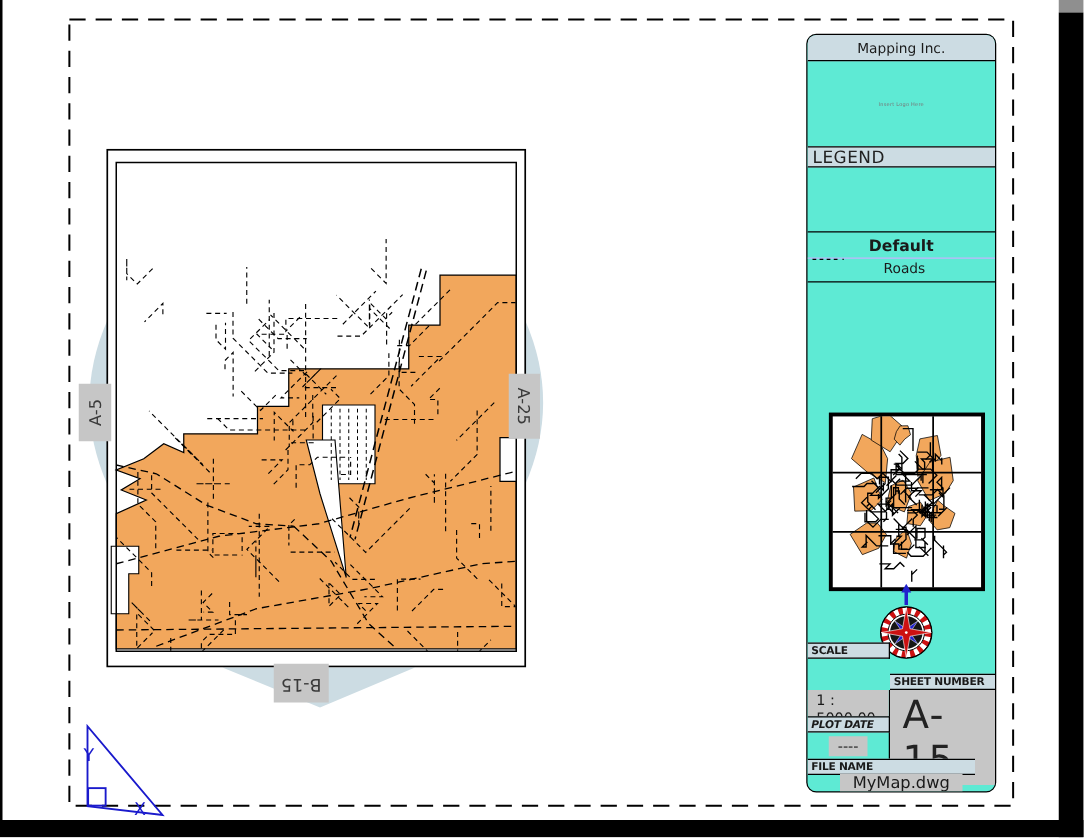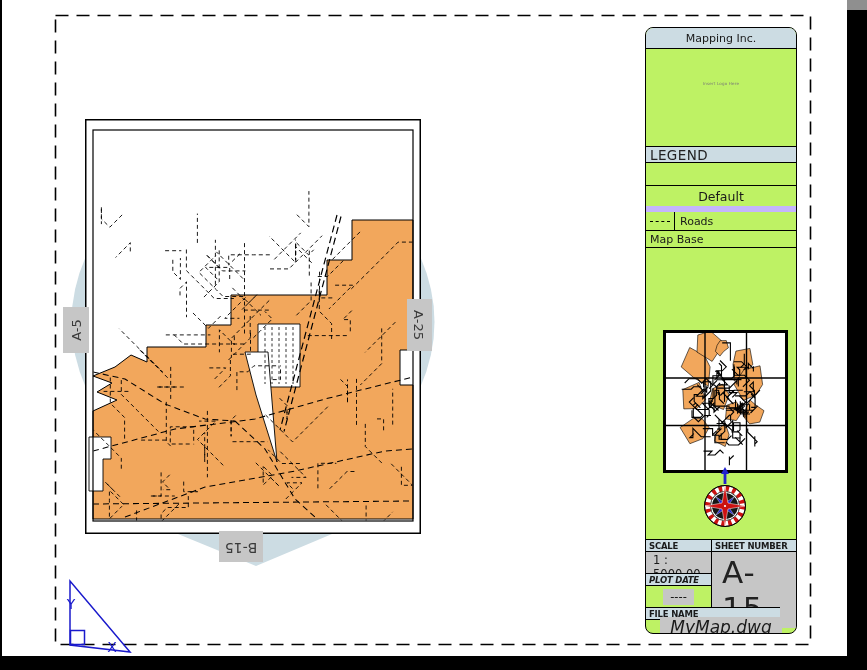--- a/index.html
+++ b/index.html
@@ -11,58 +11,58 @@
   #edge-left{left:0;top:0;width:2px;height:656px;background:#000;}
   #shadow-right{left:847px;top:10px;width:20px;height:660px;background:#000;}
   #shadow-cap{left:847px;top:0;width:20px;height:10px;background:#8f8f8f;}
   #shadow-bottom{left:0;top:656px;width:867px;height:14px;background:#000;}
   
   #under{left:0;top:0;z-index:0;}
   #map-canvas{left:85px;top:119px;z-index:1;}
   #over{left:0;top:0;z-index:2;pointer-events:none;}
   
   .tblock{left:645px;top:27px;width:152px;height:607px;border:1.6px solid #000;
-          border-radius:8px;background:#bef264;box-sizing:border-box;overflow:hidden;z-index:3;}
+          border-radius:8px;background:#5eead4;box-sizing:border-box;overflow:hidden;z-index:3;}
   .sec,.bar{position:absolute;left:0;right:0;box-sizing:border-box;}
   .company{top:0;height:21px;background:var(--hdr);border-bottom:1.4px solid #000;
            display:flex;align-items:center;justify-content:center;font-size:11px;}
   .logo{top:21px;height:68px;display:flex;align-items:center;justify-content:center;}
   .logo-txt{font-size:4px;color:#777;letter-spacing:0.2px;}
   .bar{height:17px;background:var(--hdr);border-top:1.3px solid #000;border-bottom:1.3px solid #000;
-       display:flex;align-items:center;padding-left:4px;font-size:13.5px;letter-spacing:0.4px;color:#222;margin-top:29px;}
+       display:flex;align-items:center;padding-left:4px;font-size:13.5px;letter-spacing:0.4px;color:#222;}
   .legend-bar{top:89px;}
   .keymap-bar{top:281px;}
   .ltable{position:absolute;top:157px;left:0;right:0;border-top:1.4px solid #000;border-bottom:1.4px solid #000;}
   .lrow{display:flex;align-items:center;font-size:11px;}
-  .lhead{height:20px;justify-content:center;font-weight:normal;font-size:12.5px;}
-  .lr{height:18px;border-top:6px solid #c4b5fd;}
+  .lhead{height:20px;justify-content:center;font-weight:bold;font-size:12.5px;}
+  .lr{height:18px;border-top:1px solid #c4b5fd;flex-direction:column;}
   .lbase{height:16px;border-top:1px solid #000;padding-left:4px;}
   .lswatch{width:28px;align-self:stretch;border-right:1px solid #000;display:flex;align-items:center;justify-content:center;}
   .dashline{width:20px;height:0;border-top:1.6px dashed #000;}
   .fillbox{width:19px;height:13px;background:var(--orange);border:1px solid #000;}
   .llab{padding-left:5px;}
   .keymap{position:absolute;left:17px;top:302px;}
   .compass{position:absolute;left:56px;top:439px;}
   
   .cell{position:absolute;box-sizing:border-box;font-size:8.5px;}
   .chead{background:var(--hdr);border-top:1.2px solid #000;border-bottom:1.2px solid #000;
          font-weight:bold;display:flex;align-items:center;padding-left:3px;letter-spacing:-0.2px;}
-  .scale-hdr{left:0;top:511px;width:66px;height:13px;border-right:1.2px solid #000;text-align:right;}
+  .scale-hdr{left:0;top:486px;width:66px;height:13px;border-right:1.2px solid #000;text-align:right;}
   .sheet-hdr{left:66px;top:511px;right:0;height:13px;}
   .scale-val{left:0;top:524px;width:66px;height:21px;border-right:1.2px solid #000;
              display:flex;justify-content:center;}
   .plot-hdr{left:0;top:545px;width:66px;height:13px;border-right:1.2px solid #000;font-style:italic;}
   .plot-val{left:0;top:558px;width:66px;height:21px;border-right:1.2px solid #000;
             display:flex;align-items:center;justify-content:center;}
   .sheet-val{left:66px;top:524px;right:0;height:55px;display:flex;align-items:flex-start;justify-content:center;}
   .file-hdr{left:0;top:579px;right:16px;height:13px;}
   .file-val{left:0;top:592px;right:0;height:13px;display:flex;align-items:center;justify-content:center;}
   .gval{background:var(--gray);padding:1px 7px;font-size:11.5px;}
   .bigsheet{background:var(--gray);font-size:31px;letter-spacing:1px;padding:2px 10px;color:#222;}
-  .fval{background:var(--gray);padding:0 10px;font-size:17px;font-style:italic;}
+  .fval{background:var(--gray);padding:0 10px;font-size:13px;}
 </style>
 </head>
 <body>
 
 <div id="stage">
 
   <svg id="under" class="abs" width="867" height="670">
     <rect x="55.5" y="15.5" width="755" height="629" fill="none" stroke="#000" stroke-width="1.6" stroke-dasharray="13 8"></rect>
     <path d="M86 256 Q57 322 86 388 Z" style="fill:var(--hdr)"></path>
     <path d="M420 256 Q449 322 420 388 Z" style="fill:var(--hdr)"></path>
@@ -217,23 +217,20 @@
     <div class="ltable">
       <div class="lrow lhead">
         <span>Default</span>
       </div>
       <div class="lrow lr">
         <span class="lswatch">
           <span class="dashline"></span>
         </span>
         <span class="llab">Roads</span>
       </div>
-      <div class="lrow lbase">
-        <span>Map Base</span>
-      </div>
     </div>
     <svg id="keymap" class="keymap" width="125" height="143" viewBox="0 0 125 143">
         <defs>
           <clipPath id="kclip">
             <rect x="3" y="3" width="119" height="137"></rect>
           </clipPath>
         </defs>
         <rect x="1.5" y="1.5" width="122" height="140" fill="#fff" stroke="#000" stroke-width="3"></rect>
         <g clip-path="url(#kclip)">
           <polygon points="66.2,64.7 60.5,79.5 46.2,73.7 49.6,58.7 59.4,54.1" fill="#F2A75C" stroke="#000" stroke-width="0.6"></polygon>

